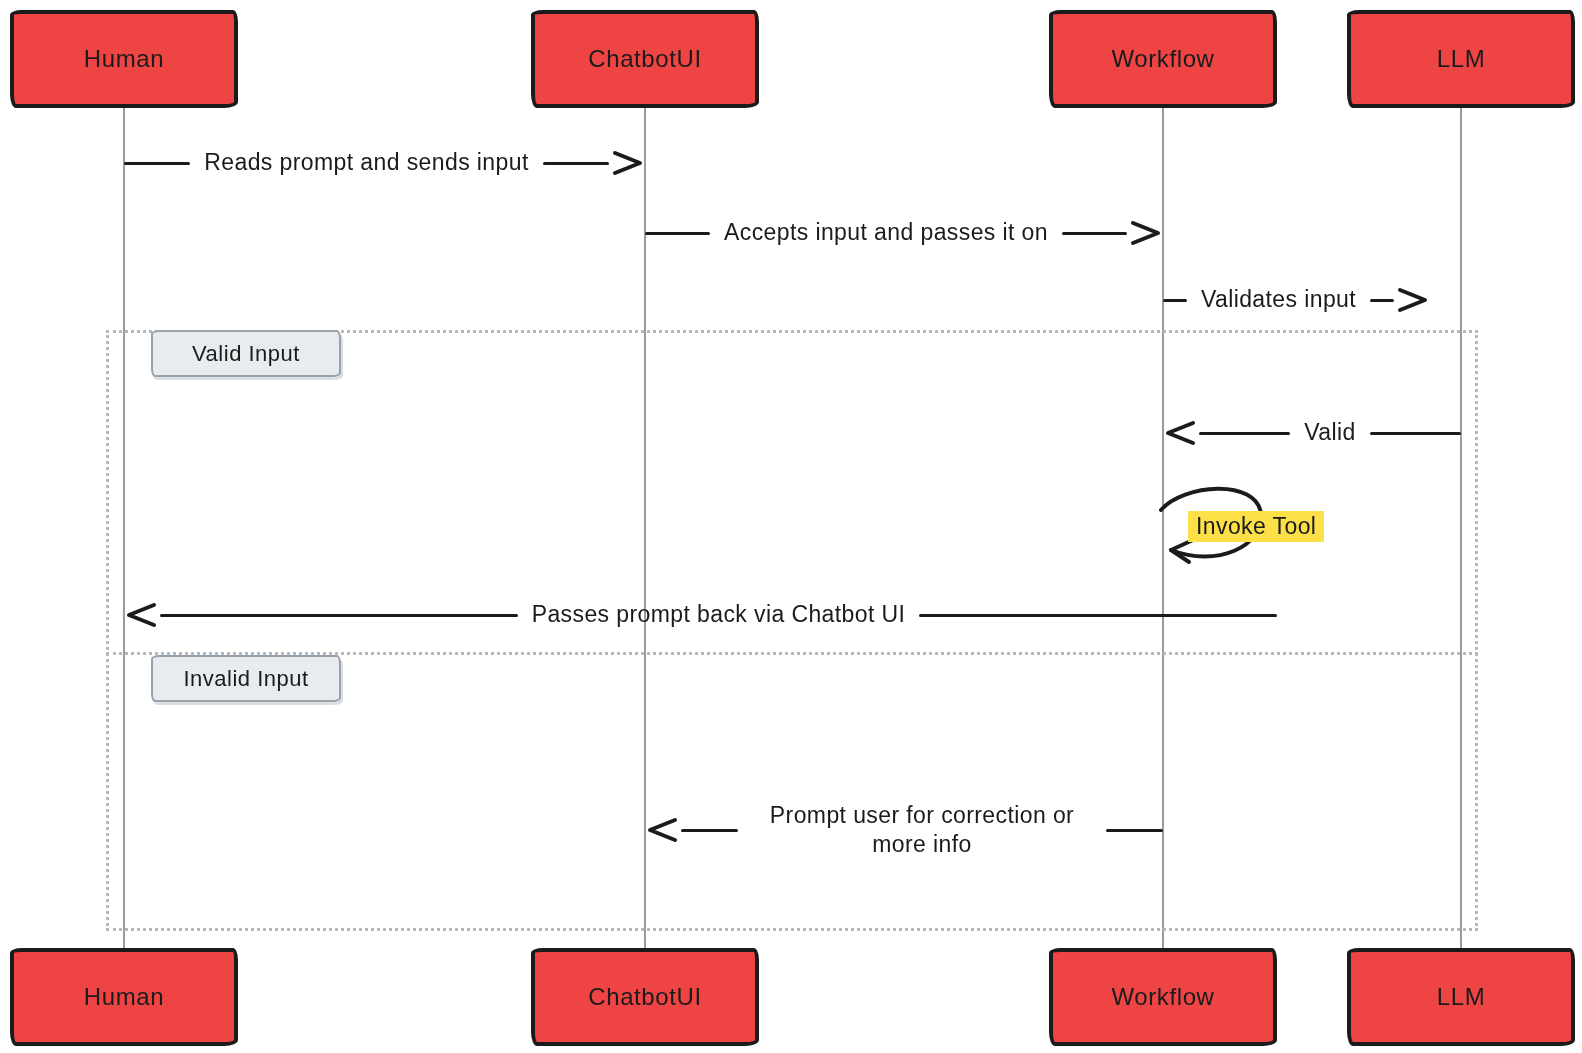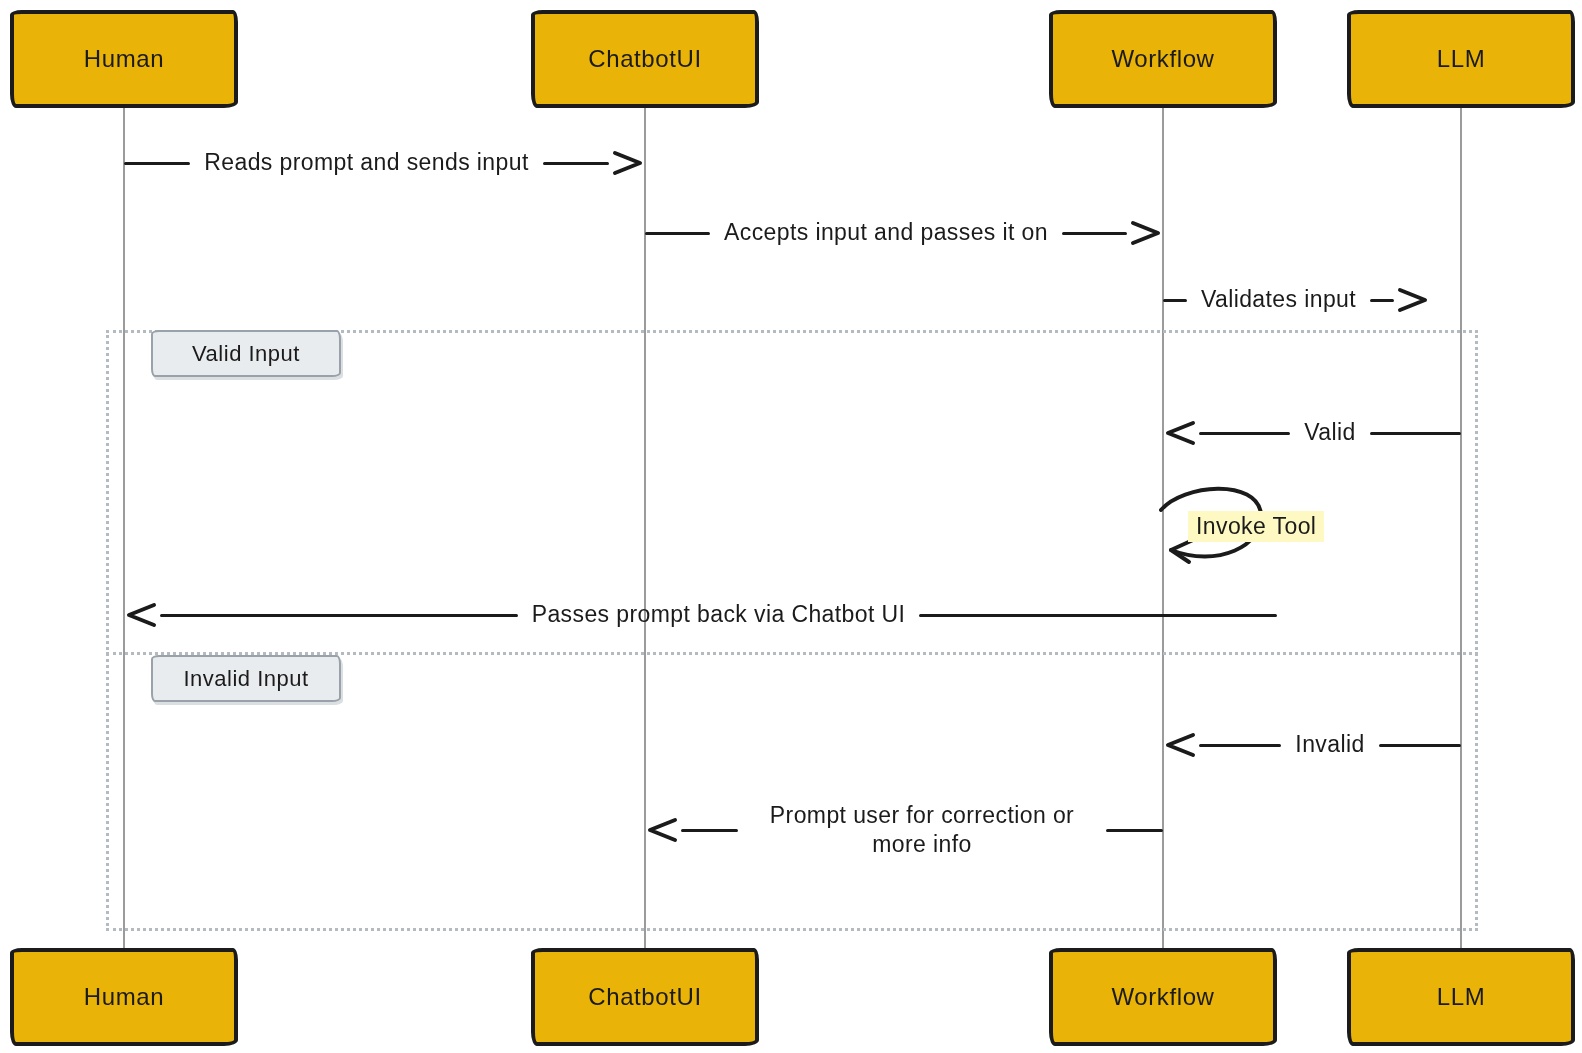--- a/index.html
+++ b/index.html
@@ -14,21 +14,21 @@
     height: 1053px;
     background: #ffffff;
     overflow: hidden;
   }
 
   
   .actor {
     position: absolute;
     width: 228px;
     height: 98px;
-    background: #eab308;
+    background: #ef4444;
     border: 4px solid var(--stroke, #1b1b1b);
     border-radius: 12px 5px 14px 6px / 5px 12px 6px 14px;
     display: flex;
     align-items: center;
     justify-content: center;
     font-size: 24px;
     letter-spacing: 0.6px;
     z-index: 3;
   }
   .actor .actor-label { white-space: nowrap; }
@@ -105,21 +105,21 @@
   }
 
   
   .self-loop-svg { position: absolute; left: 1155px; top: 478px; z-index: 2; }
   .self-loop-label {
     position: absolute;
     left: 1188px;
     top: 511px;
     font-size: 23px;
     letter-spacing: 0.4px;
-    background: #fef9c3;
+    background: #fde047;
     padding: 2px 8px;
     z-index: 3;
     white-space: nowrap;
   }
 </style>
 </head>
 <body>
 
 <div class="canvas">
 
@@ -207,32 +207,24 @@
 
   <div class="msg" style="left:124px; top:583px; width:1153px">
     <svg class="head" width="36" height="28" viewBox="0 0 36 28">
       <path d="M30 4 L5 14 L30 24" fill="none" stroke="#1b1b1b" stroke-width="4" stroke-linecap="round" stroke-linejoin="round"></path>
     </svg>
     <span class="seg"></span>
     <span class="lbl">Passes prompt back via Chatbot UI</span>
     <span class="seg"></span>
   </div>
 
-  <div class="msg" style="left:1163px; top:713px; width:298px">
+
+  <div class="msg" style="left:645px; top:798px; width:518px">
     <svg class="head" width="36" height="28" viewBox="0 0 36 28">
       <path d="M30 4 L5 14 L30 24" fill="none" stroke="#1b1b1b" stroke-width="4" stroke-linecap="round" stroke-linejoin="round"></path>
     </svg>
     <span class="seg"></span>
-    <span class="lbl">Invalid</span>
-    <span class="seg"></span>
-  </div>
-
-  <div class="msg" style="left:645px; top:798px; width:518px">
-    <svg class="head" width="36" height="28" viewBox="0 0 36 28">
-      <path d="M30 4 L5 14 L30 24" fill="none" stroke="#1b1b1b" stroke-width="4" stroke-linecap="round" stroke-linejoin="round"></path>
-    </svg>
-    <span class="seg"></span>
     <span class="lbl wrap" style="max-width:368px">Prompt user for correction or more info</span>
     <span class="seg"></span>
   </div>
 
 
 </div>
 
 </body></html>

